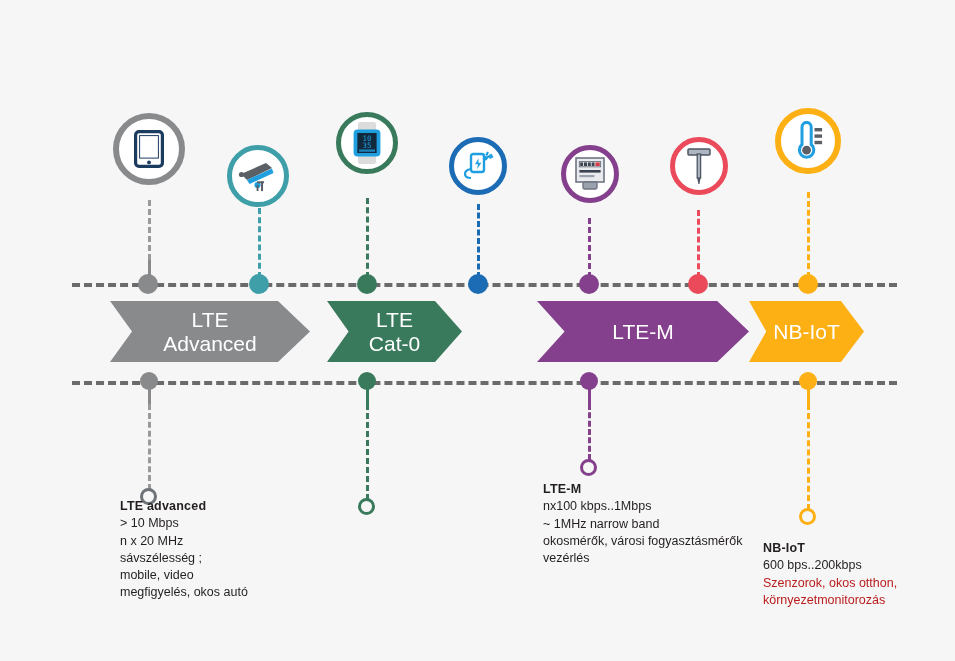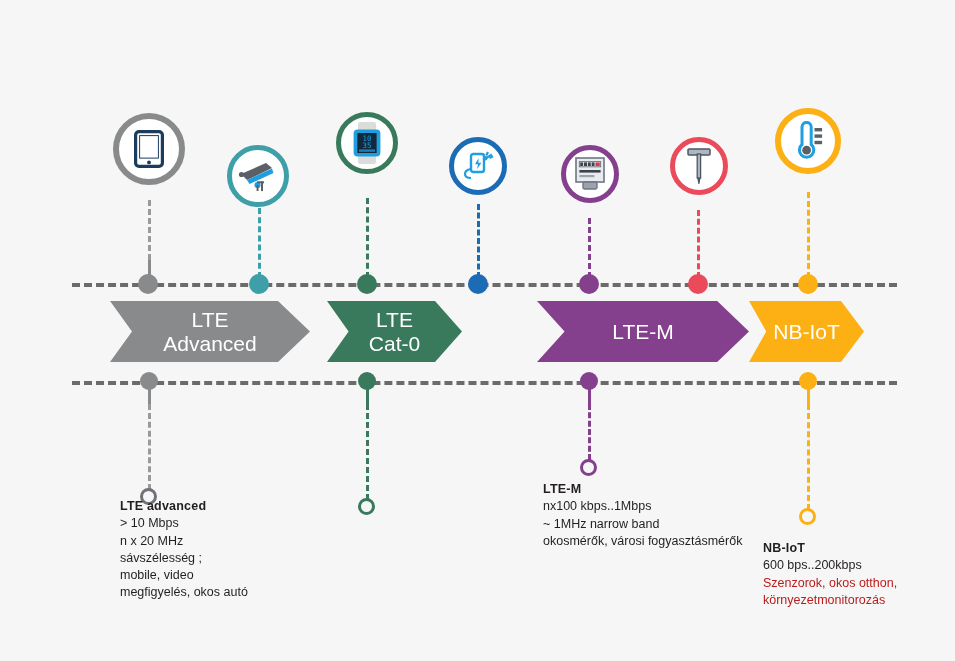--- a/index.html
+++ b/index.html
@@ -264,20 +264,21 @@
   <div class="dot" style="left:580px; top:372px; width:18px; height:18px; background:#84408c;"></div>
   <div class="leader" style="left:588px; top:388px; height:16px; border-left-color:#84408c; border-left-style:solid;"></div>
   <div class="leader" style="left:588px; top:404px; height:56px; border-left-color:#84408c;"></div>
   <div class="ring" style="left:580px; top:459px; width:17px; height:17px; border:3px solid #84408c;"></div>
 
   <div class="callout" style="left:543px; top:481px;">
     <div class="ttl">LTE-M</div>
     <div>nx100 kbps..1Mbps</div>
     <div>~ 1MHz narrow band</div>
     <div>okosmérők, városi fogyasztásmérők</div>
+    <div>vezérlés</div>
   </div>
 
   <div class="dot" style="left:799px; top:372px; width:18px; height:18px; background:#fcb014;"></div>
   <div class="leader" style="left:807px; top:388px; height:16px; border-left-color:#fcb014; border-left-style:solid;"></div>
   <div class="leader" style="left:807px; top:404px; height:106px; border-left-color:#fcb014;"></div>
   <div class="ring" style="left:799px; top:508px; width:17px; height:17px; border:3px solid #fcb014;"></div>
 
   <div class="callout" style="left:763px; top:540px;">
     <div class="ttl">NB-IoT</div>
     <div>600 bps..200kbps</div>

